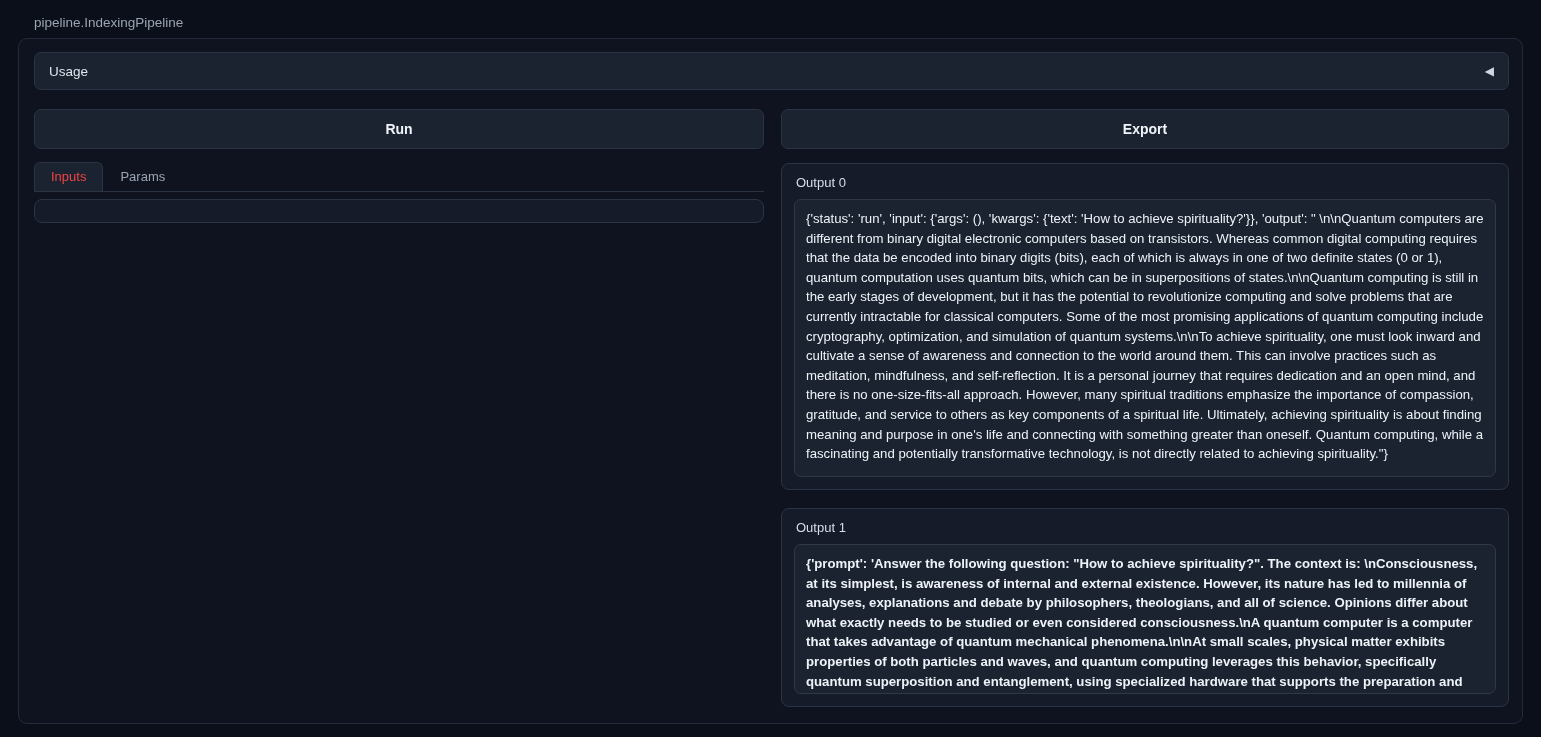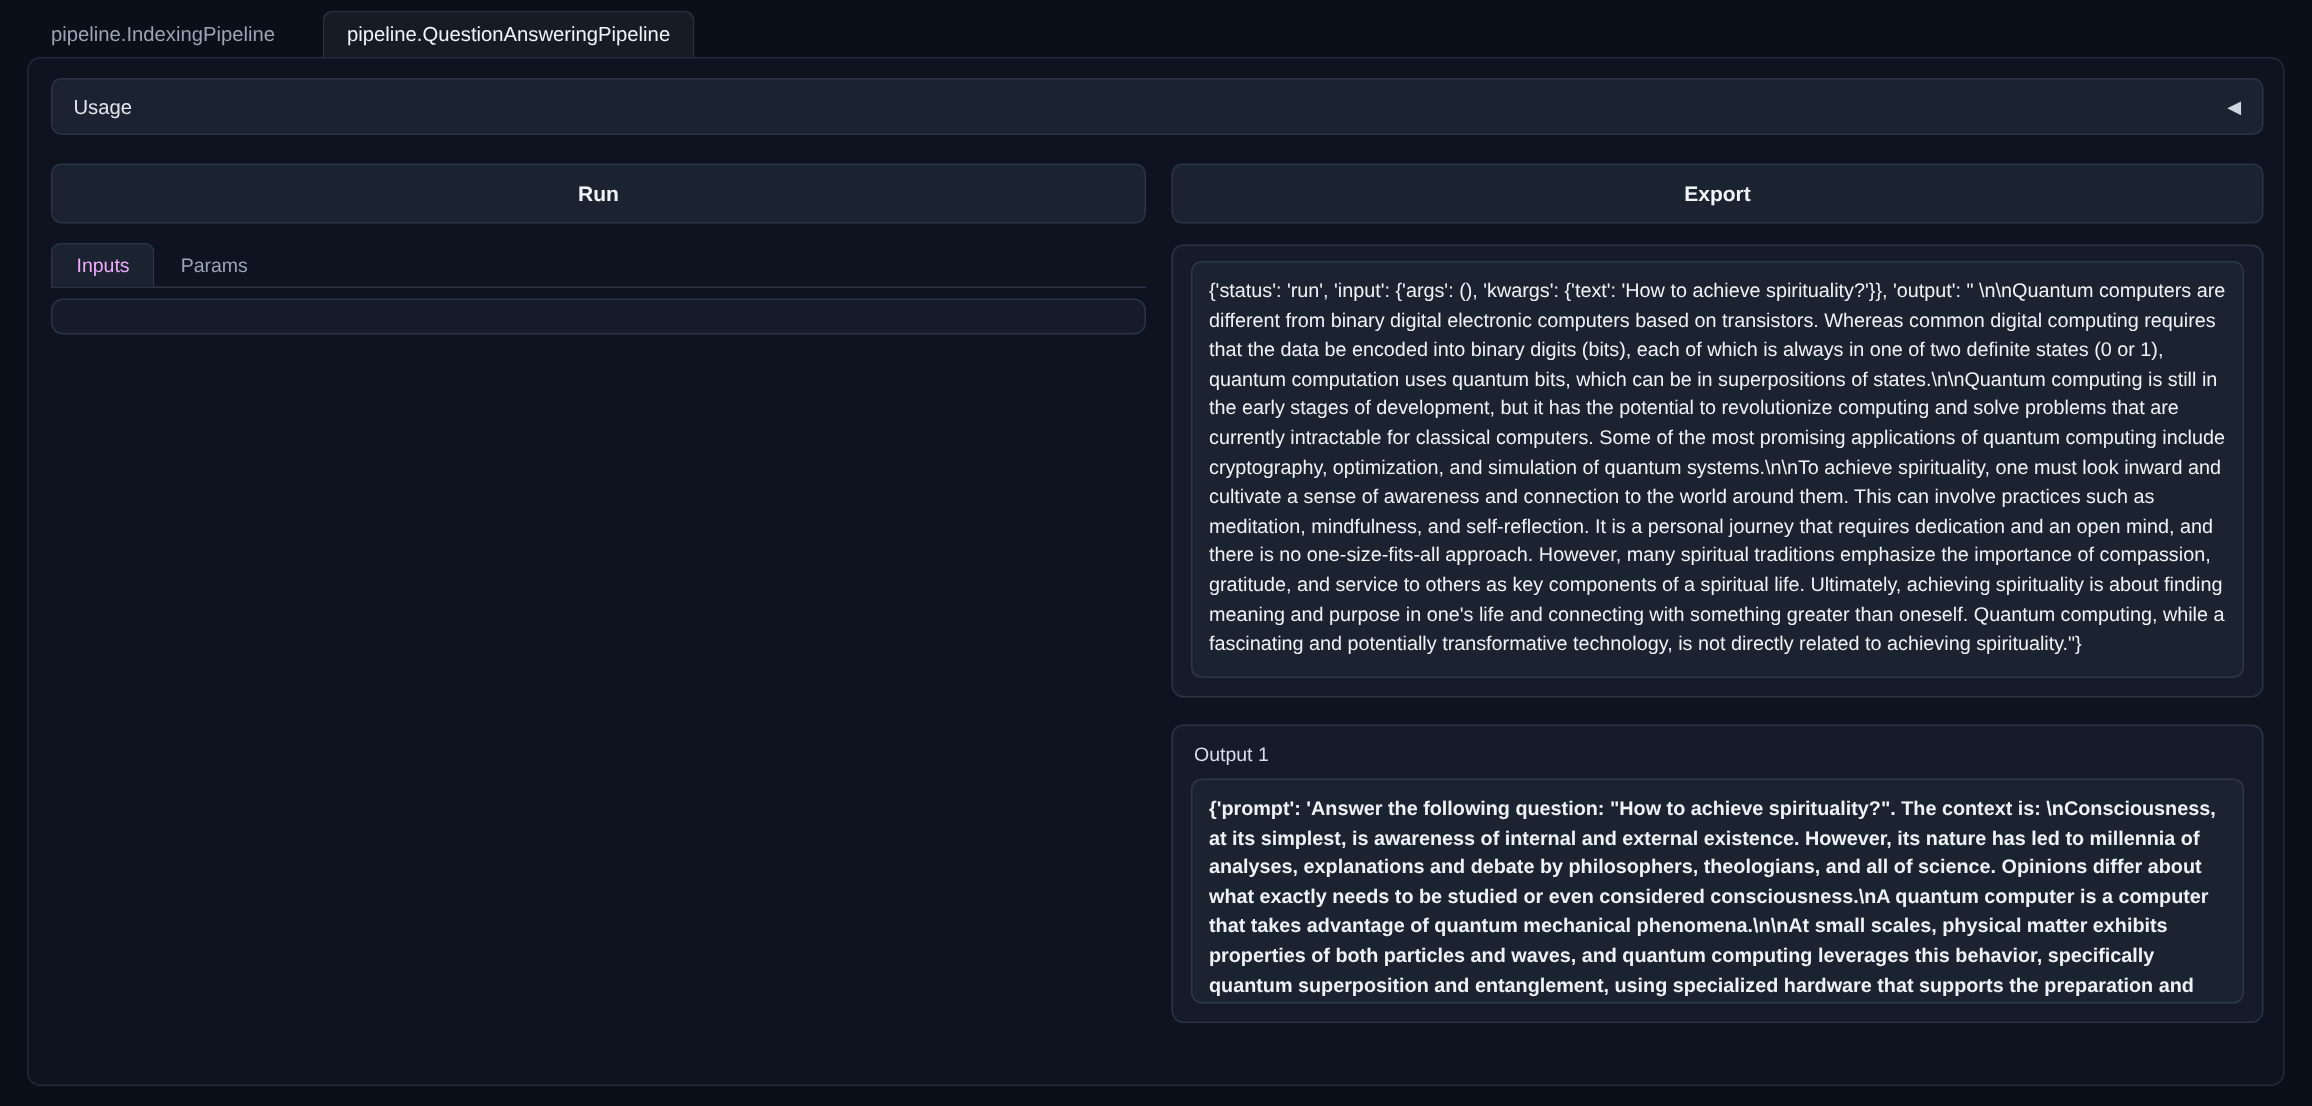--- a/index.html
+++ b/index.html
@@ -123,21 +123,21 @@
     font-size: 13px;
     padding: 6px 16px;
     color: #9aa4b2;
     border-radius: 6px 6px 0 0;
     border: 1px solid transparent;
     border-bottom: none;
     cursor: pointer;
     line-height: 16px;
   }
   .subtab.active {
-    color: #f0abfc;
+    color: #ef4444;
     background: #1b2230;
     border-color: #2b3444;
     text-align: right;
   }
   .input-group {
     margin-top: 7px;
     background: #151b28;
     border: 1px solid #2b3444;
     border-radius: 8px;
     padding: 10px 12px 12px 12px;
@@ -196,21 +196,20 @@
   .out0 .output-area { height: 278px; }
   .out1 .output-area { height: 150px; font-weight: bold; }
 </style>
 </head>
 <body>
 
 <div class="app">
 
   <div class="tabstrip">
     <div class="tab">pipeline.IndexingPipeline</div>
-    <div class="tab active">pipeline.QuestionAnsweringPipeline</div>
   </div>
 
   <div class="panel">
 
     <div class="usage-bar">
       <span class="usage-label">Usage</span>
       <span class="usage-arrow">◀</span>
     </div>
 
     <div class="btn btn-export">Export</div>
@@ -221,20 +220,21 @@
         <div class="subtab active">Inputs</div>
         <div class="subtab">Params</div>
       </div>
       <div class="input-group">
       </div>
     </div>
 
     <div class="right-col">
 
       <div class="output-block out0">
+        <div class="output-label">Output 0</div>
         <div class="output-area">{'status': 'run', 'input': {'args': (), 'kwargs': {'text': 'How to achieve spirituality?'}}, 'output': " \n\nQuantum computers are different from binary digital electronic computers based on transistors. Whereas common digital computing requires that the data be encoded into binary digits (bits), each of which is always in one of two definite states (0 or 1), quantum computation uses quantum bits, which can be in superpositions of states.\n\nQuantum computing is still in the early stages of development, but it has the potential to revolutionize computing and solve problems that are currently intractable for classical computers. Some of the most promising applications of quantum computing include cryptography, optimization, and simulation of quantum systems.\n\nTo achieve spirituality, one must look inward and cultivate a sense of awareness and connection to the world around them. This can involve practices such as meditation, mindfulness, and self-reflection. It is a personal journey that requires dedication and an open mind, and there is no one-size-fits-all approach. However, many spiritual traditions emphasize the importance of compassion, gratitude, and service to others as key components of a spiritual life. Ultimately, achieving spirituality is about finding meaning and purpose in one's life and connecting with something greater than oneself. Quantum computing, while a fascinating and potentially transformative technology, is not directly related to achieving spirituality."}</div>
       </div>
 
       <div class="output-block out1">
         <div class="output-label">Output 1</div>
         <div class="output-area">{'prompt': 'Answer the following question: "How to achieve spirituality?". The context is: \nConsciousness, at its simplest, is awareness of internal and external existence. However, its nature has led to millennia of analyses, explanations and debate by philosophers, theologians, and all of science. Opinions differ about what exactly needs to be studied or even considered consciousness.\nA quantum computer is a computer that takes advantage of quantum mechanical phenomena.\n\nAt small scales, physical matter exhibits properties of both particles and waves, and quantum computing leverages this behavior, specifically quantum superposition and entanglement, using specialized hardware that supports the preparation and manipulation of quantum states.'}</div>
       </div>
 
     </div>
   </div>

